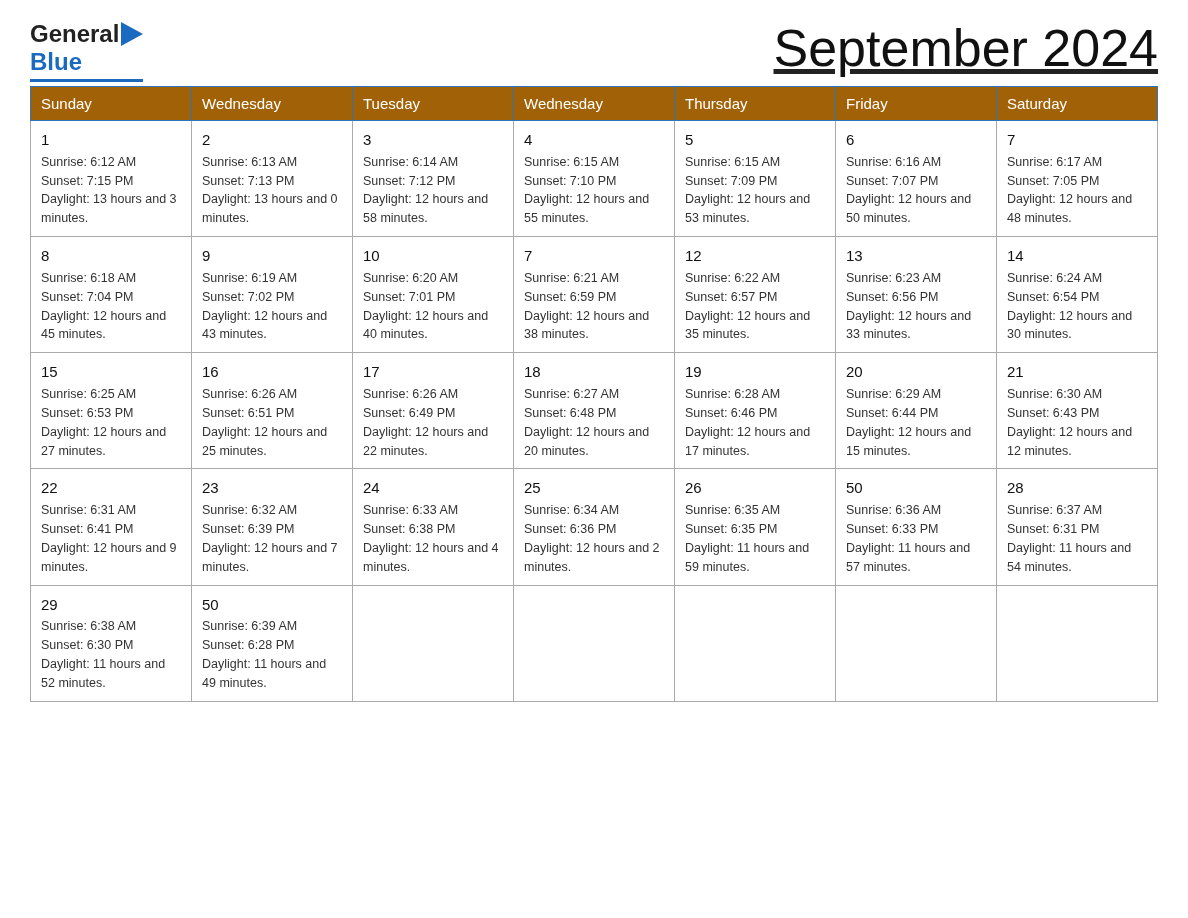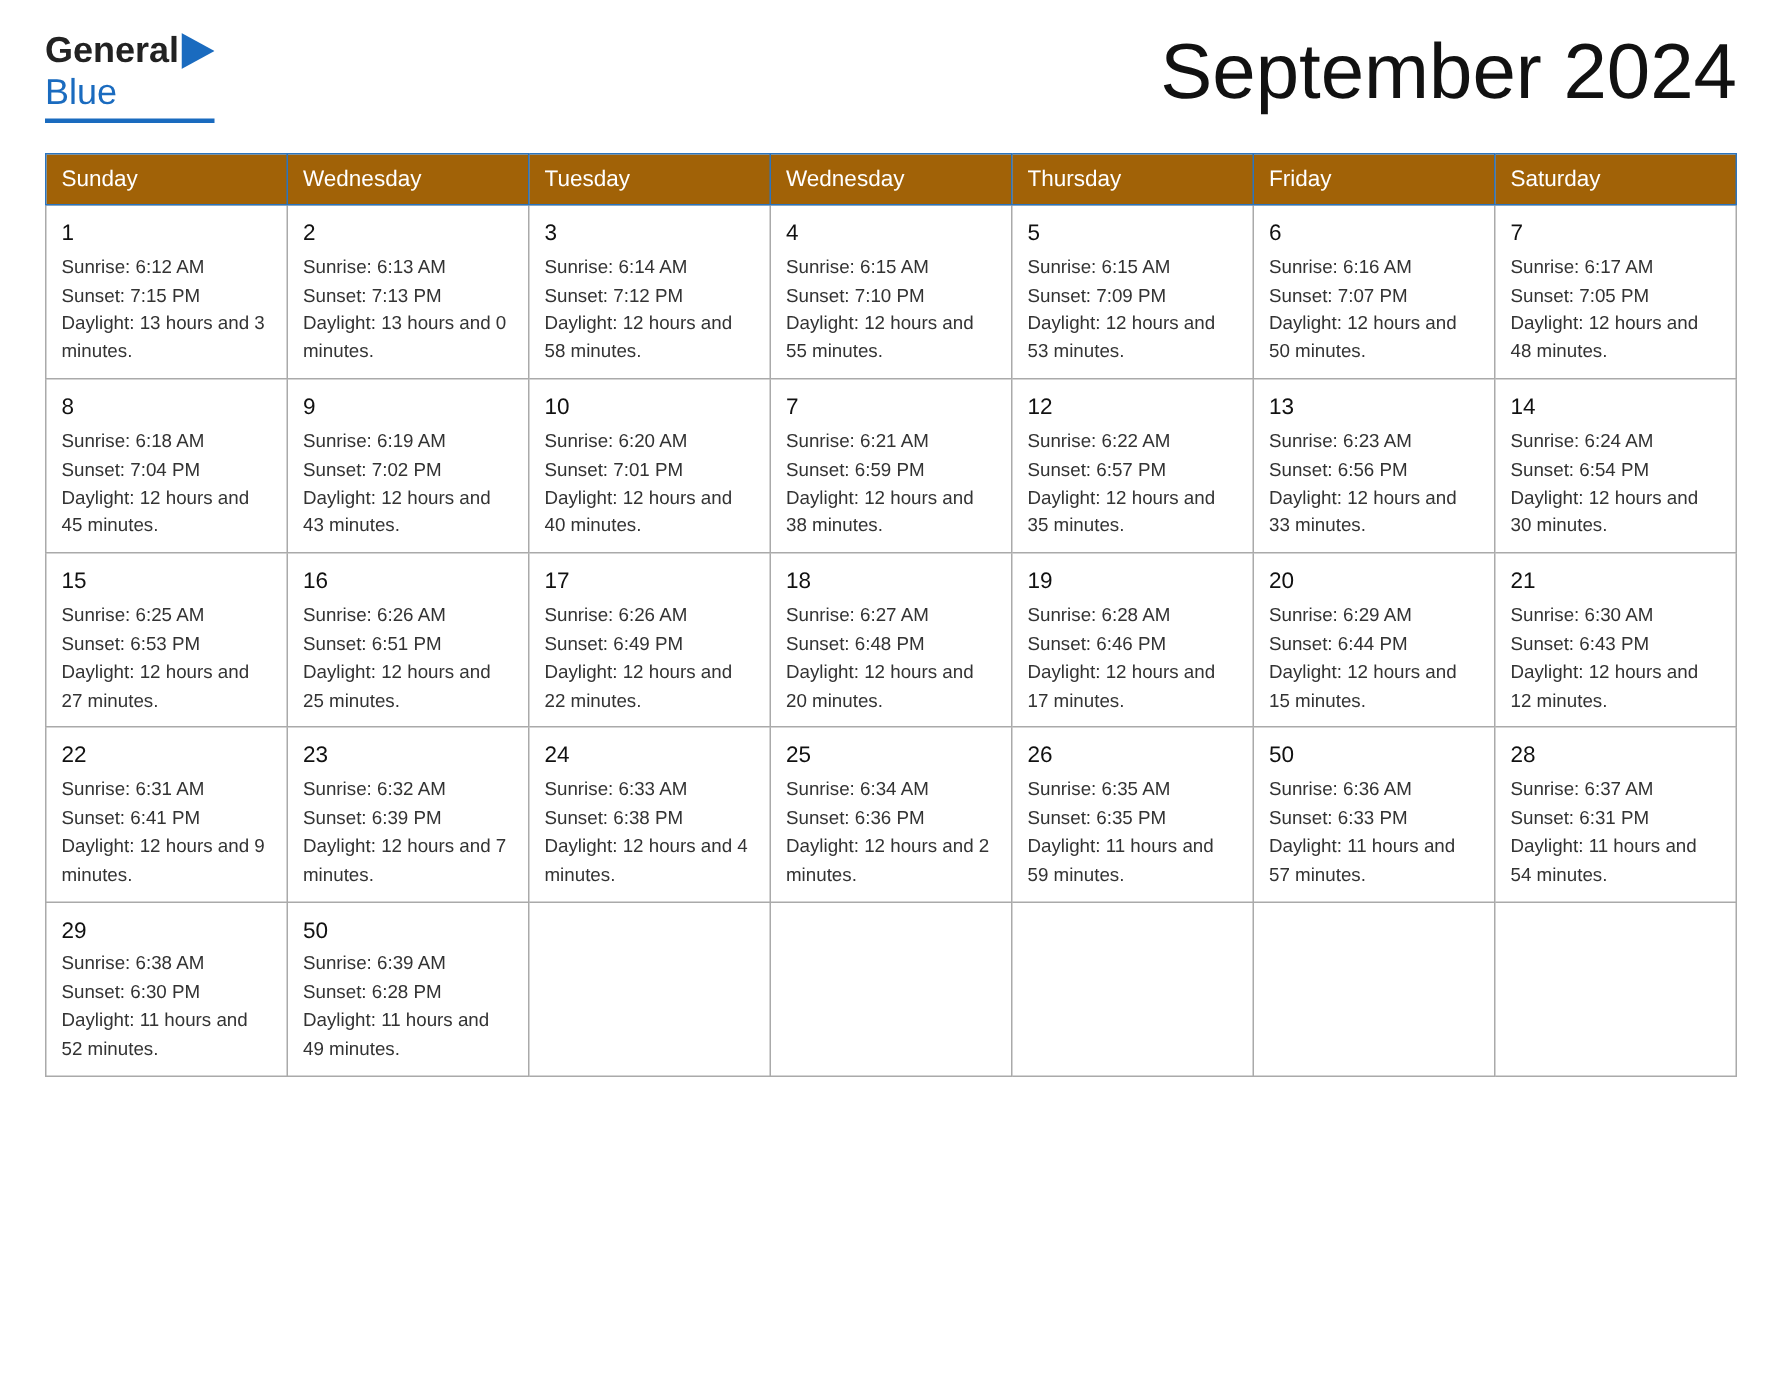--- a/index.html
+++ b/index.html
@@ -6,29 +6,30 @@
     body {
       font-family: Arial, sans-serif;
       background: #ffffff;
       padding: 20px 30px;
       color: #222;
     }
     .header {
       display: flex;
       justify-content: space-between;
       align-items: flex-start;
-      margin-bottom: 20px;
+      margin-bottom: 4px;
     }
     .logo {
       display: flex;
       flex-direction: column;
       align-items: flex-start;
     }
     .title-area {
       text-align: left;
+      text-decoration: underline;
     }
     .month-title {
       font-size: 52px;
       font-weight: 400;
       color: #111;
       line-height: 1.1;
     }
     .location {
       font-size: 20px;
       color: #333;
@@ -97,21 +98,21 @@
         <span style="font-size:24px;font-weight:bold;color:#222;letter-spacing:0;">General</span>
       </div>
       <div class="logo-icon" style="margin-left:2px;margin-top:0px;">
 
         <svg width="22" height="28" viewBox="0 0 22 28">
           <polygon points="0,2 22,14 0,26" fill="#1a6bbf"></polygon>
         </svg>
       </div>
     </div>
     <div style="display:flex;align-items:center;gap:0;">
-      <span style="font-size:24px;font-weight:normal;color:#1a6bbf;letter-spacing:0;">Blue</span>
+      <span style="font-size:24px;font-weight:bold;color:#1a6bbf;letter-spacing:0;">Blue</span>
     </div>
     <div style="width:100%;height:3px;background:#1a6bbf;margin-top:3px;"></div>
   </div>
   <div class="title-area">
     <div class="month-title">September 2024</div>
   </div>
 </div>
 
 <table>
   <thead>

